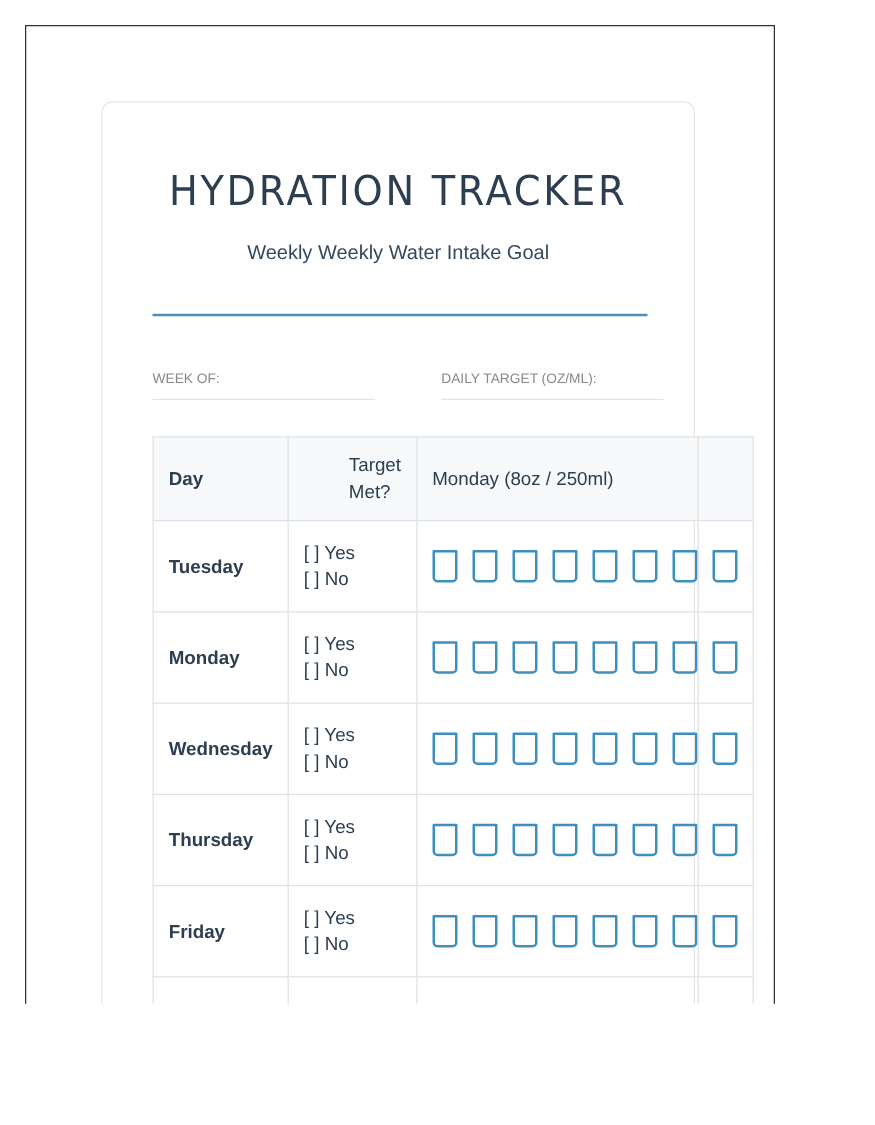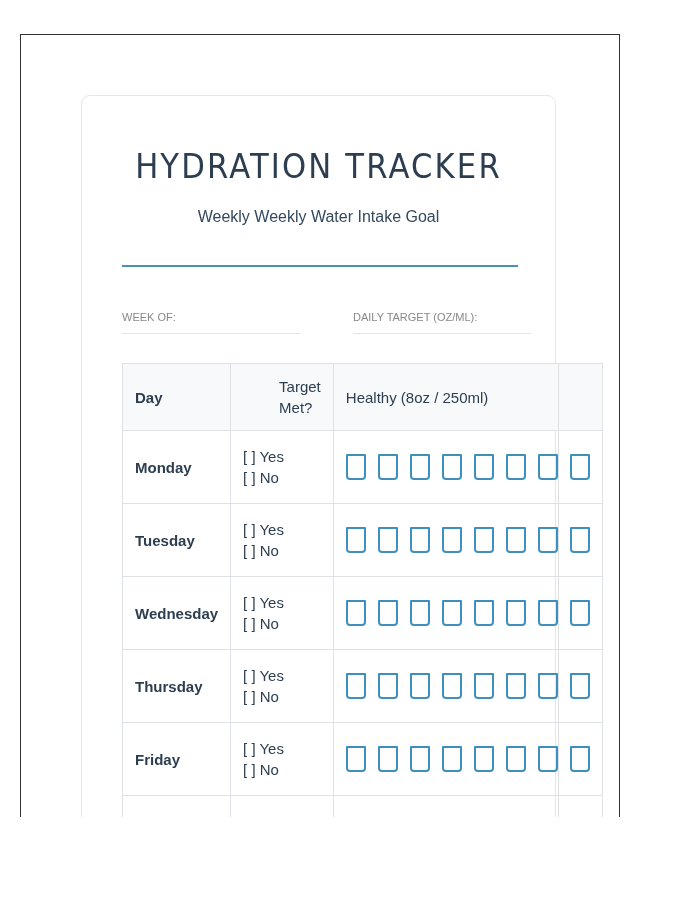--- a/index.html
+++ b/index.html
@@ -15,21 +15,20 @@
       position: absolute;
       left: 20px;
       top: 20px;
       width: 598px;
       height: 782px;
       border-left: 1px solid #333333;
       border-right: 1px solid #333333;
       border-top: 1px solid #333333;
       background: #ffffff;
       overflow: hidden;
-      margin-top: 14px;
     }
     .card {
       position: absolute;
       left: 60px;
       top: 60px;
       width: 475px;
       height: 900px;
       border: 1px solid #e6e6e6;
       border-radius: 9px;
       background: #ffffff;
@@ -163,42 +162,42 @@
       <span></span>
     </div>
   </div>
 
   <div class="table-wrap">
     <table class="tracker">
       <thead>
         <tr>
           <th class="day-col">Day</th>
           <th class="met-col"><span>Target</span><br><span>Met?</span></th>
-          <th>Healthy (8oz / 250ml)</th>
+          <th>Monday (8oz / 250ml)</th>
         </tr>
       </thead>
       <tbody id="tbody">
           <tr>
+            <td class="day-name">Tuesday</td>
+            <td class="met"><span>[ ] Yes</span><br><span>[ ] No</span></td>
+            <td>
+              <div class="glasses">
+                <span class="glass"></span>
+                <span class="glass"></span>
+                <span class="glass"></span>
+                <span class="glass"></span>
+                <span class="glass"></span>
+                <span class="glass"></span>
+                <span class="glass"></span>
+                <span class="glass"></span>
+              </div>
+            </td>
+          </tr>
+          <tr>
             <td class="day-name">Monday</td>
-            <td class="met"><span>[ ] Yes</span><br><span>[ ] No</span></td>
-            <td>
-              <div class="glasses">
-                <span class="glass"></span>
-                <span class="glass"></span>
-                <span class="glass"></span>
-                <span class="glass"></span>
-                <span class="glass"></span>
-                <span class="glass"></span>
-                <span class="glass"></span>
-                <span class="glass"></span>
-              </div>
-            </td>
-          </tr>
-          <tr>
-            <td class="day-name">Tuesday</td>
             <td class="met"><span>[ ] Yes</span><br><span>[ ] No</span></td>
             <td>
               <div class="glasses">
                 <span class="glass"></span>
                 <span class="glass"></span>
                 <span class="glass"></span>
                 <span class="glass"></span>
                 <span class="glass"></span>
                 <span class="glass"></span>
                 <span class="glass"></span>

